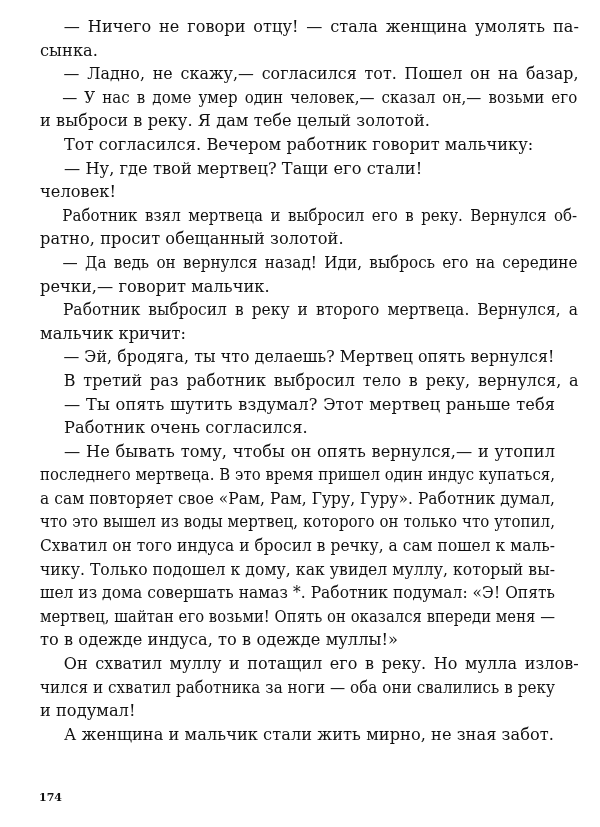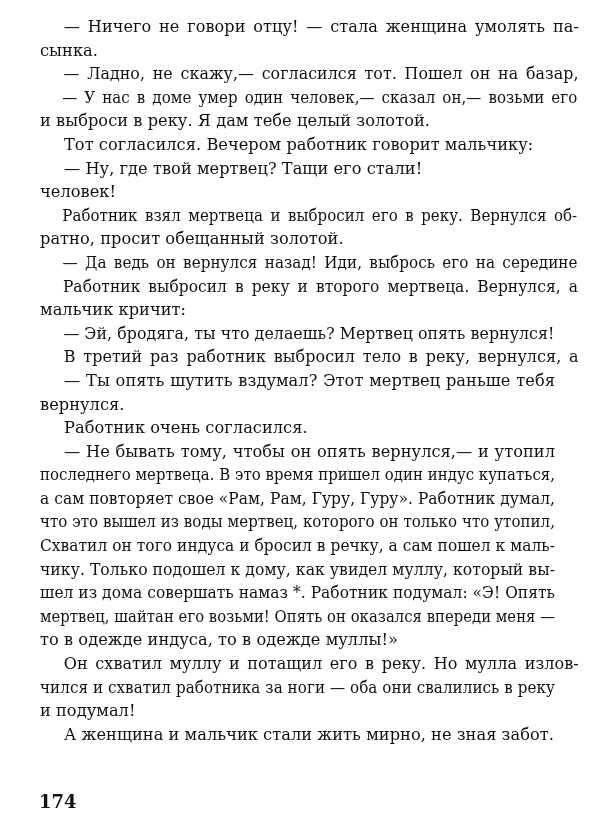--- a/index.html
+++ b/index.html
@@ -33,47 +33,47 @@
     text-align: justify;
     text-align-last: justify;
   }
   .indent {
     padding-left: 24px;
   }
   .page-number {
     position: absolute;
     left: 39px;
     top: 791px;
-    font-size: 18px;
+    font-size: 11px;
     font-weight: bold;
     font-family: "DejaVu Serif", "Liberation Serif", serif;
     color: #111111;
   }
 </style>
 </head>
 <body>
 
 <div class="page">
   <div class="line indent justify" style="transform: scaleX(0.994682); width: 517.753px;">— Ничего не говори отцу! — стала женщина умолять па-</div>
   <div class="line">сынка.</div>
   <div class="line indent justify" style="transform: scaleX(0.978971); width: 526.062px;">— Ладно, не скажу,— согласился тот. Пошел он на базар,</div>
   <div class="line indent justify" style="transform: scaleX(0.928523); width: 554.644px;">— У нас в доме умер один человек,— сказал он,— возьми его</div>
   <div class="line">и выброси в реку. Я дам тебе целый золотой.</div>
   <div class="line indent">Тот согласился. Вечером работник говорит мальчику:</div>
   <div class="line indent">— Ну, где твой мертвец? Тащи его стали!</div>
   <div class="line">человек!</div>
   <div class="line indent justify" style="transform: scaleX(0.926962); width: 555.579px;">Работник взял мертвеца и выбросил его в реку. Вернулся об-</div>
   <div class="line">ратно, просит обещанный золотой.</div>
   <div class="line indent justify" style="transform: scaleX(0.938198); width: 548.925px;">— Да ведь он вернулся назад! Иди, выбрось его на середине</div>
+  <div class="line">речки,— говорит мальчик.</div>
   <div class="line indent justify" style="transform: scaleX(0.954934); width: 539.305px;">Работник выбросил в реку и второго мертвеца. Вернулся, а</div>
   <div class="line">мальчик кричит:</div>
   <div class="line indent" style="transform: scaleX(0.976022); width: 527.652px;">— Эй, бродяга, ты что делаешь? Мертвец опять вернулся!</div>
   <div class="line indent justify" style="transform: scaleX(0.986904); width: 521.834px;">В третий раз работник выбросил тело в реку, вернулся, а</div>
   <div class="line indent justify">— Ты опять шутить вздумал? Этот мертвец раньше тебя</div>
-  <div class="line">вернулся.</div>
   <div class="line indent">Работник очень согласился.</div>
   <div class="line indent justify">— Не бывать тому, чтобы он опять вернулся,— и утопил</div>
   <div class="line justify" style="transform: scaleX(0.920208); width: 559.656px;">последнего мертвеца. В это время пришел один индус купаться,</div>
   <div class="line justify" style="transform: scaleX(0.953704); width: 540px;">а сам повторяет свое «Рам, Рам, Гуру, Гуру». Работник думал,</div>
   <div class="line justify" style="transform: scaleX(0.927275); width: 555.391px;">что это вышел из воды мертвец, которого он только что утопил,</div>
   <div class="line justify" style="transform: scaleX(0.951996); width: 540.969px;">Схватил он того индуса и бросил в речку, а сам пошел к маль-</div>
   <div class="line justify" style="transform: scaleX(0.964758); width: 533.812px;">чику. Только подошел к дому, как увидел муллу, который вы-</div>
   <div class="line justify" style="transform: scaleX(0.953152); width: 540.312px;">шел из дома совершать намаз *. Работник подумал: «Э! Опять</div>
   <div class="line justify" style="transform: scaleX(0.91345); width: 563.797px;">мертвец, шайтан его возьми! Опять он оказался впереди меня —</div>
   <div class="line">то в одежде индуса, то в одежде муллы!»</div>

